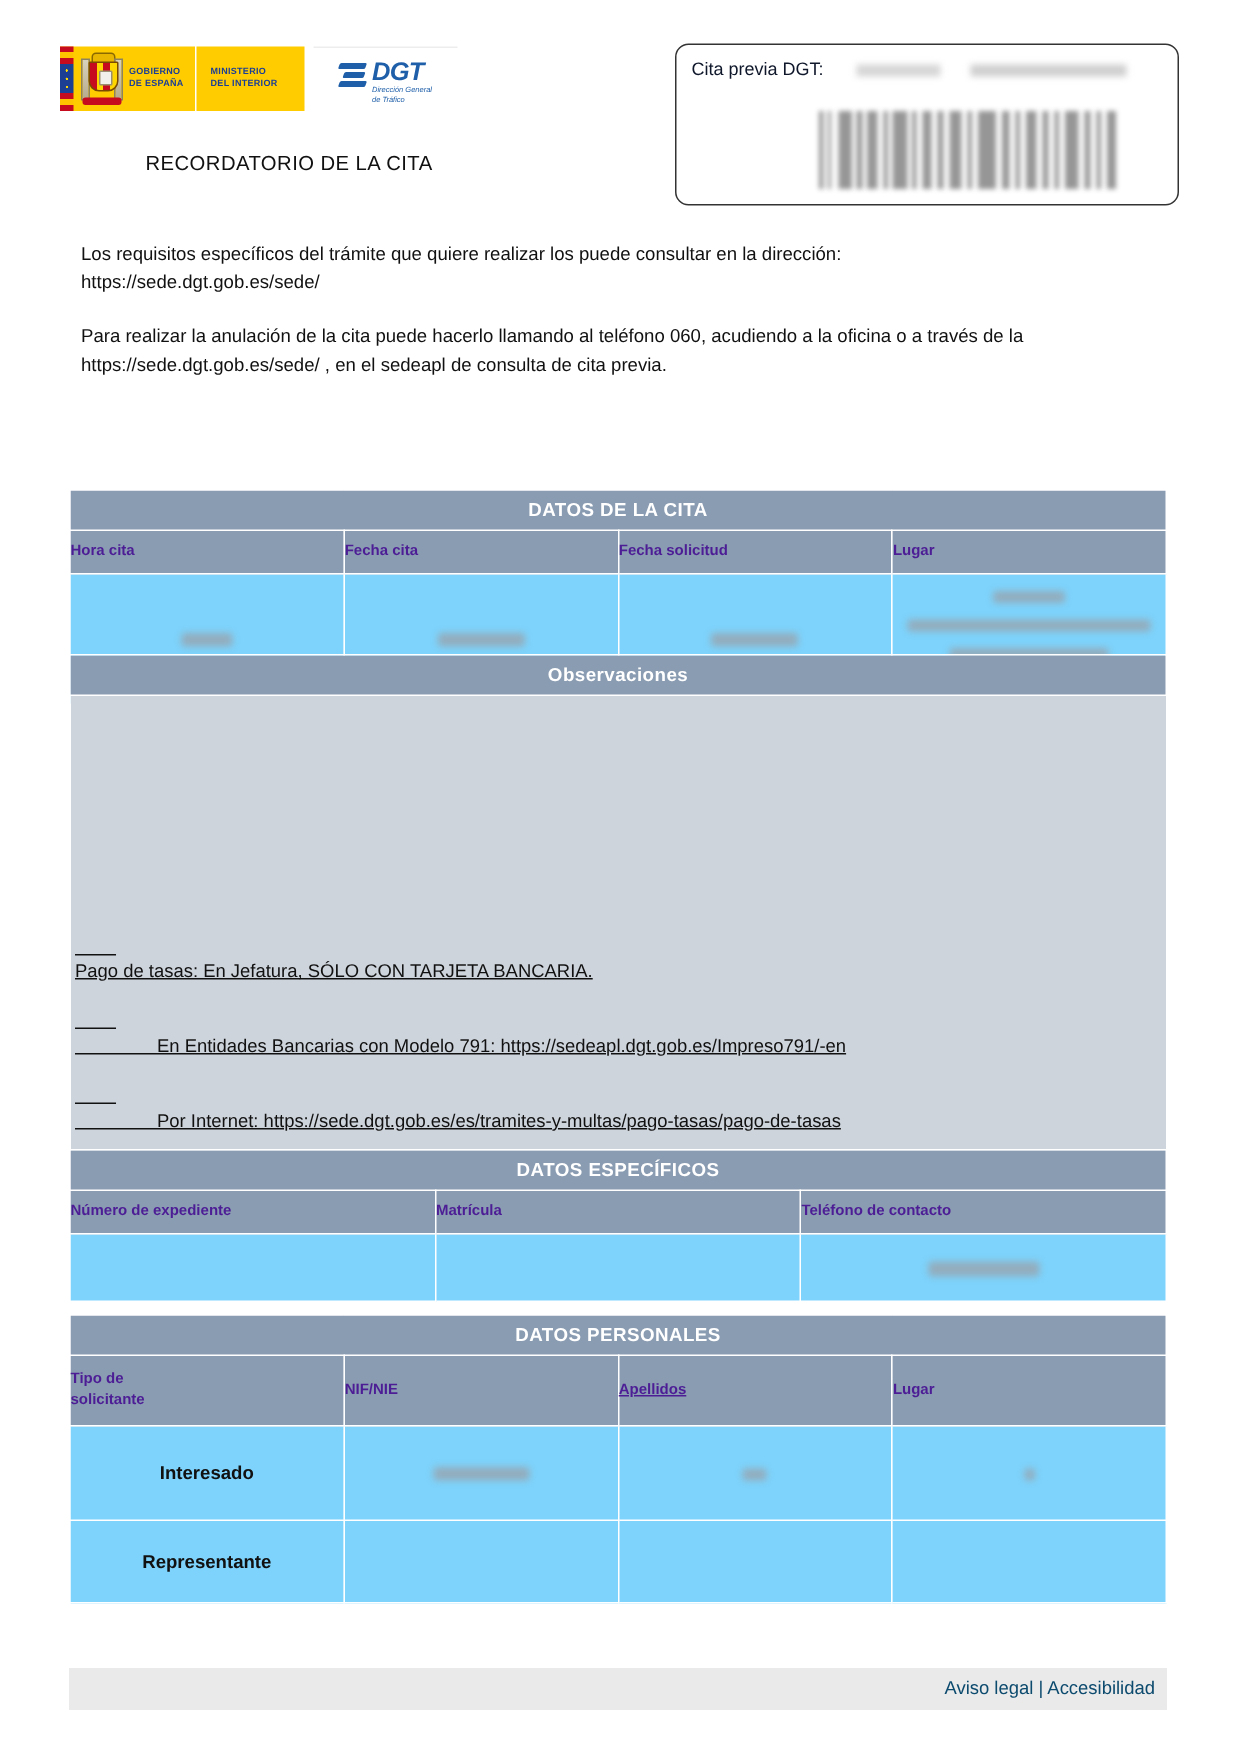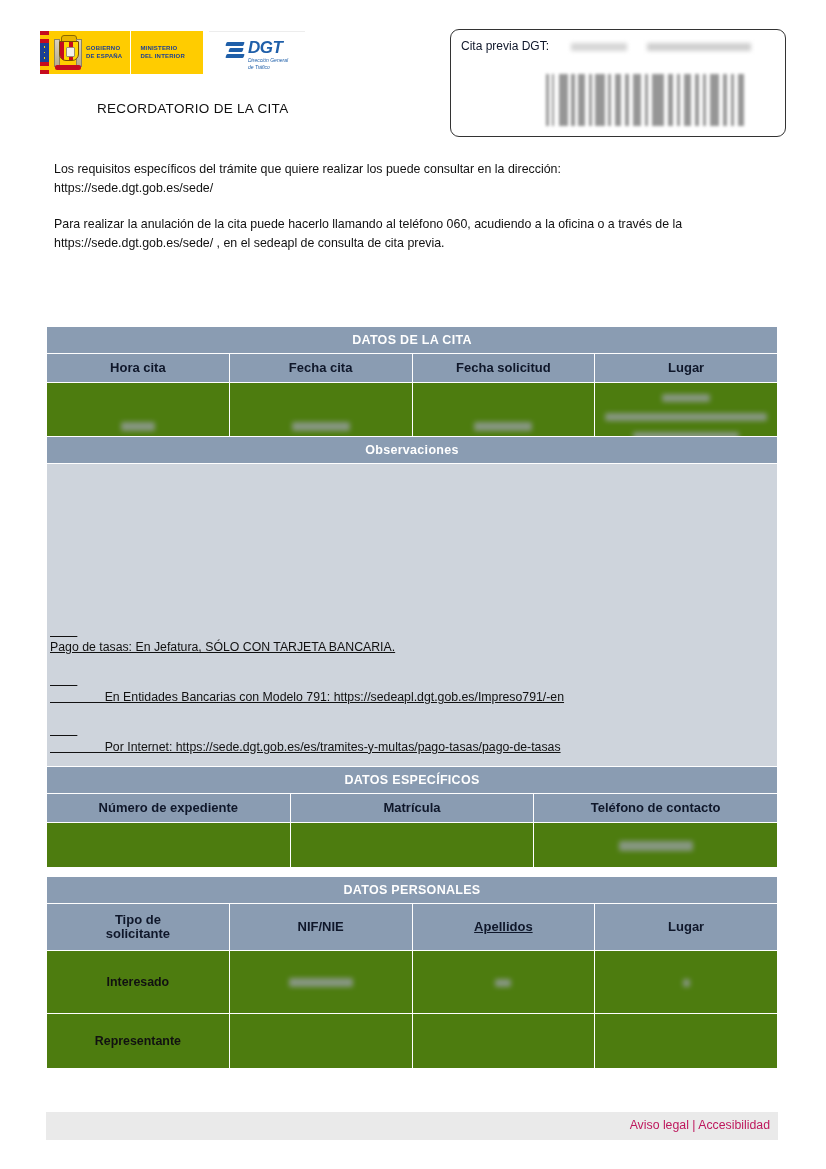--- a/index.html
+++ b/index.html
@@ -265,30 +265,30 @@
     background: #8a9cb2;
     color: #ffffff;
     font-size: 12.5px;
     font-weight: bold;
     text-align: center;
     height: 26px;
     letter-spacing: 0.3px;
   }
   .colhead {
     background: #8a9cb2;
-    color: #0f172a;
-    font-size: 13px;
+    color: #4c1d95;
+    font-size: 10px;
     font-weight: bold;
-    text-align: center;
+    text-align: left;
     height: 28px;
     line-height: 14px;
     padding: 2px 3px;
   }
   .cell {
-    background: #4d7c0f;
+    background: #7dd3fc;
     color: #111111;
     font-size: 12px;
     text-align: center;
     vertical-align: middle;
   }
 
   
   .rd {
     display: inline-block;
     background: #9aa0a8;
@@ -326,21 +326,21 @@
     position: absolute;
     left: 46px; top: 1112px;
     width: 732px; height: 28px;
     background: #eaeaea;
     box-sizing: border-box;
   }
   .footer-links {
     position: absolute;
     right: 8px; top: 6px;
     font-size: 12.3px;
-    color: #be185d;
+    color: #0c4a6e;
     white-space: nowrap;
   }
 </style>
 </head>
 <body>
 
 <div class="header">
 
   <div class="logo-strip">
 

